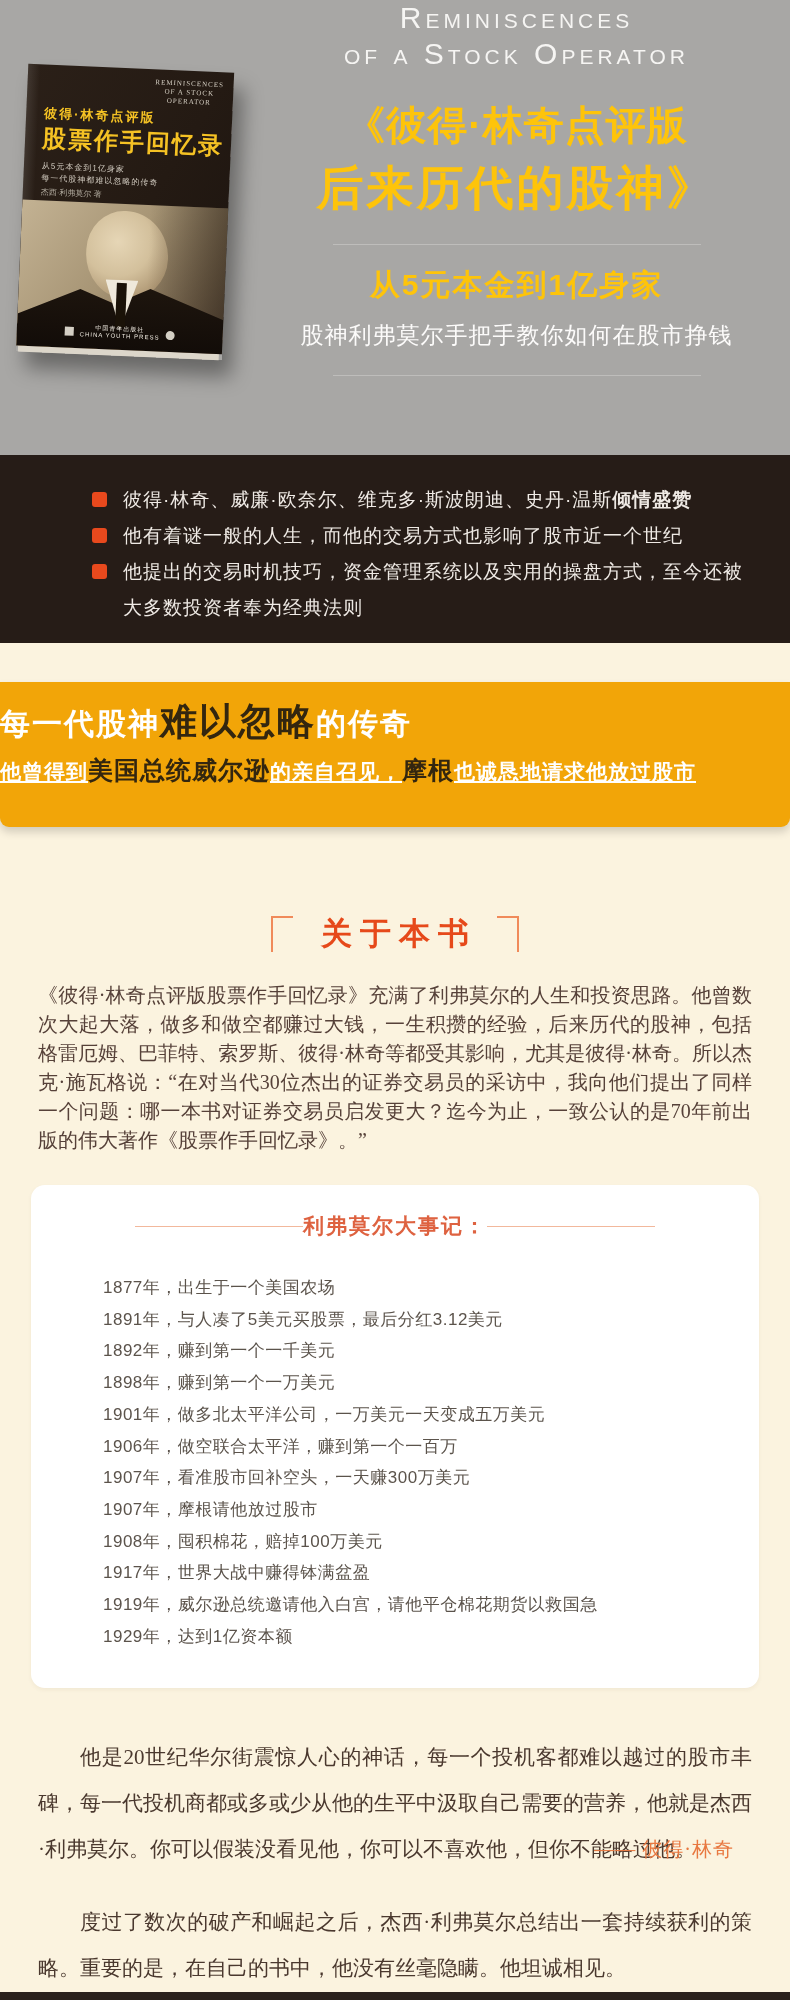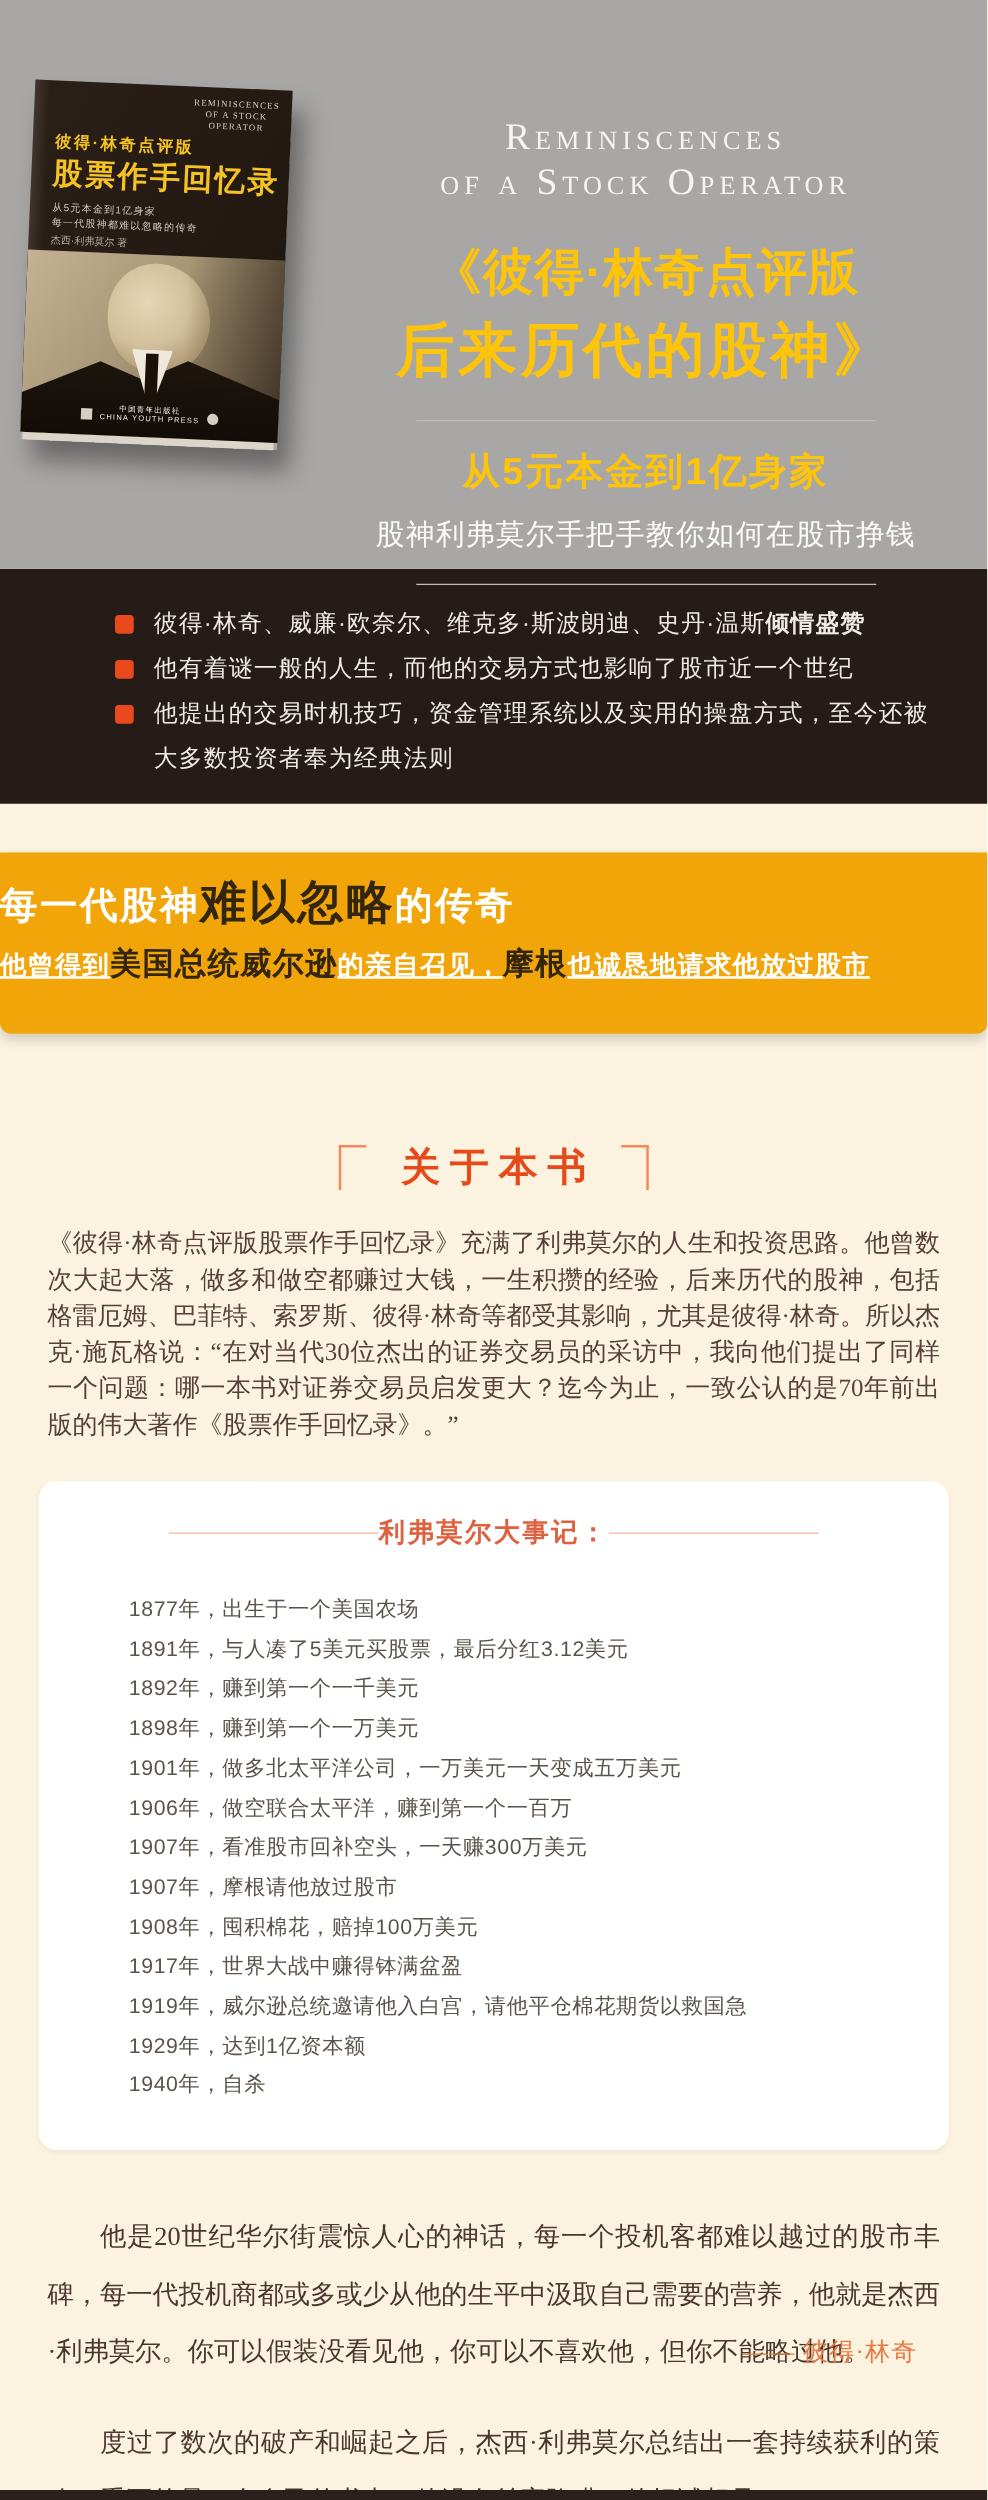--- a/index.html
+++ b/index.html
@@ -8,21 +8,21 @@
     --page-bg:#FBF3DF; --heading-red:#E6491A; --body-text:#564139; --attribution:#E87840;
   }
   *{margin:0;padding:0;box-sizing:border-box;}
   html,body{background:#fff;}
   body{font-family:"Liberation Sans",sans-serif;}
   .page{position:relative;width:790px;height:2000px;overflow:hidden;background:var(--page-bg);margin:0 auto;}
 
   
   .hero{position:relative;height:455px;background:var(--hero-bg);}
   .hero-right{position:absolute;left:258px;top:0;width:517px;text-align:center;}
-  .eng-title{margin-top:92px;font-family:Liberation Serif, serif;font-variant:small-caps;
+  .eng-title{font-family:Liberation Sans, sans-serif;font-variant:small-caps;
     font-size:30px;line-height:36px;letter-spacing:4px;color:#F6F5F3;}
   .cn-title-1{margin-top:26px;font-size:40px;font-weight:bold;letter-spacing:1px;color:var(--accent-yellow);}
   .cn-title-2{margin-top:4px;font-family:"Liberation Serif",serif;font-size:47px;font-weight:bold;
     letter-spacing:3px;color:var(--accent-yellow);}
   .hero-divider{width:368px;height:1px;background:#BEBDBB;margin:24px auto 0;}
   .hero-subtitle{margin-top:20px;font-size:30px;font-weight:bold;color:var(--accent-yellow);letter-spacing:2px;}
   .hero-tagline{margin-top:14px;font-size:23px;color:#FCFBFA;letter-spacing:1px;}
 
   
   .book{position:absolute;left:22px;top:68px;width:206px;height:288px;transform:rotate(2.5deg);
@@ -203,21 +203,20 @@
       <li>1892年，赚到第一个一千美元</li>
       <li>1898年，赚到第一个一万美元</li>
       <li>1901年，做多北太平洋公司，一万美元一天变成五万美元</li>
       <li>1906年，做空联合太平洋，赚到第一个一百万</li>
       <li>1907年，看准股市回补空头，一天赚300万美元</li>
       <li>1907年，摩根请他放过股市</li>
       <li>1908年，囤积棉花，赔掉100万美元</li>
       <li>1917年，世界大战中赚得钵满盆盈</li>
       <li>1919年，威尔逊总统邀请他入白宫，请他平仓棉花期货以救国急</li>
       <li>1929年，达到1亿资本额</li>
-      <li>1940年，自杀</li>
     </ul>
   </section>
 
   <section>
     <p class="quote">他是20世纪华尔街震惊人心的神话，每一个投机客都难以越过的股市丰碑，每一代投机商都或多或少从他的生平中汲取自己需要的营养，他就是杰西·利弗莫尔。你可以假装没看见他，你可以不喜欢他，但你不能略过他。</p>
     <div class="attribution first">——  彼得·林奇</div>
     <p class="quote second">度过了数次的破产和崛起之后，杰西·利弗莫尔总结出一套持续获利的策略。重要的是，在自己的书中，他没有丝毫隐瞒。他坦诚相见。</p>
     <div class="attribution second">——  格雷厄姆</div>
   </section>
 

